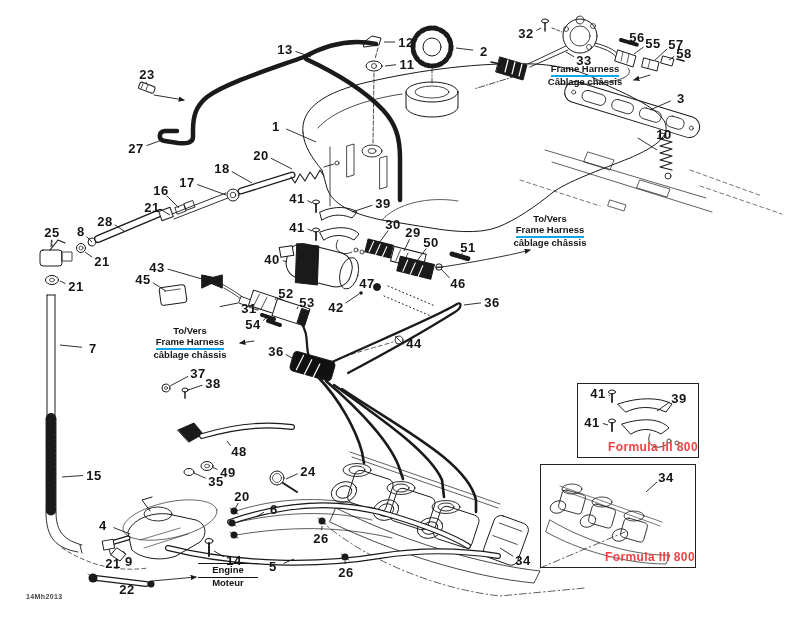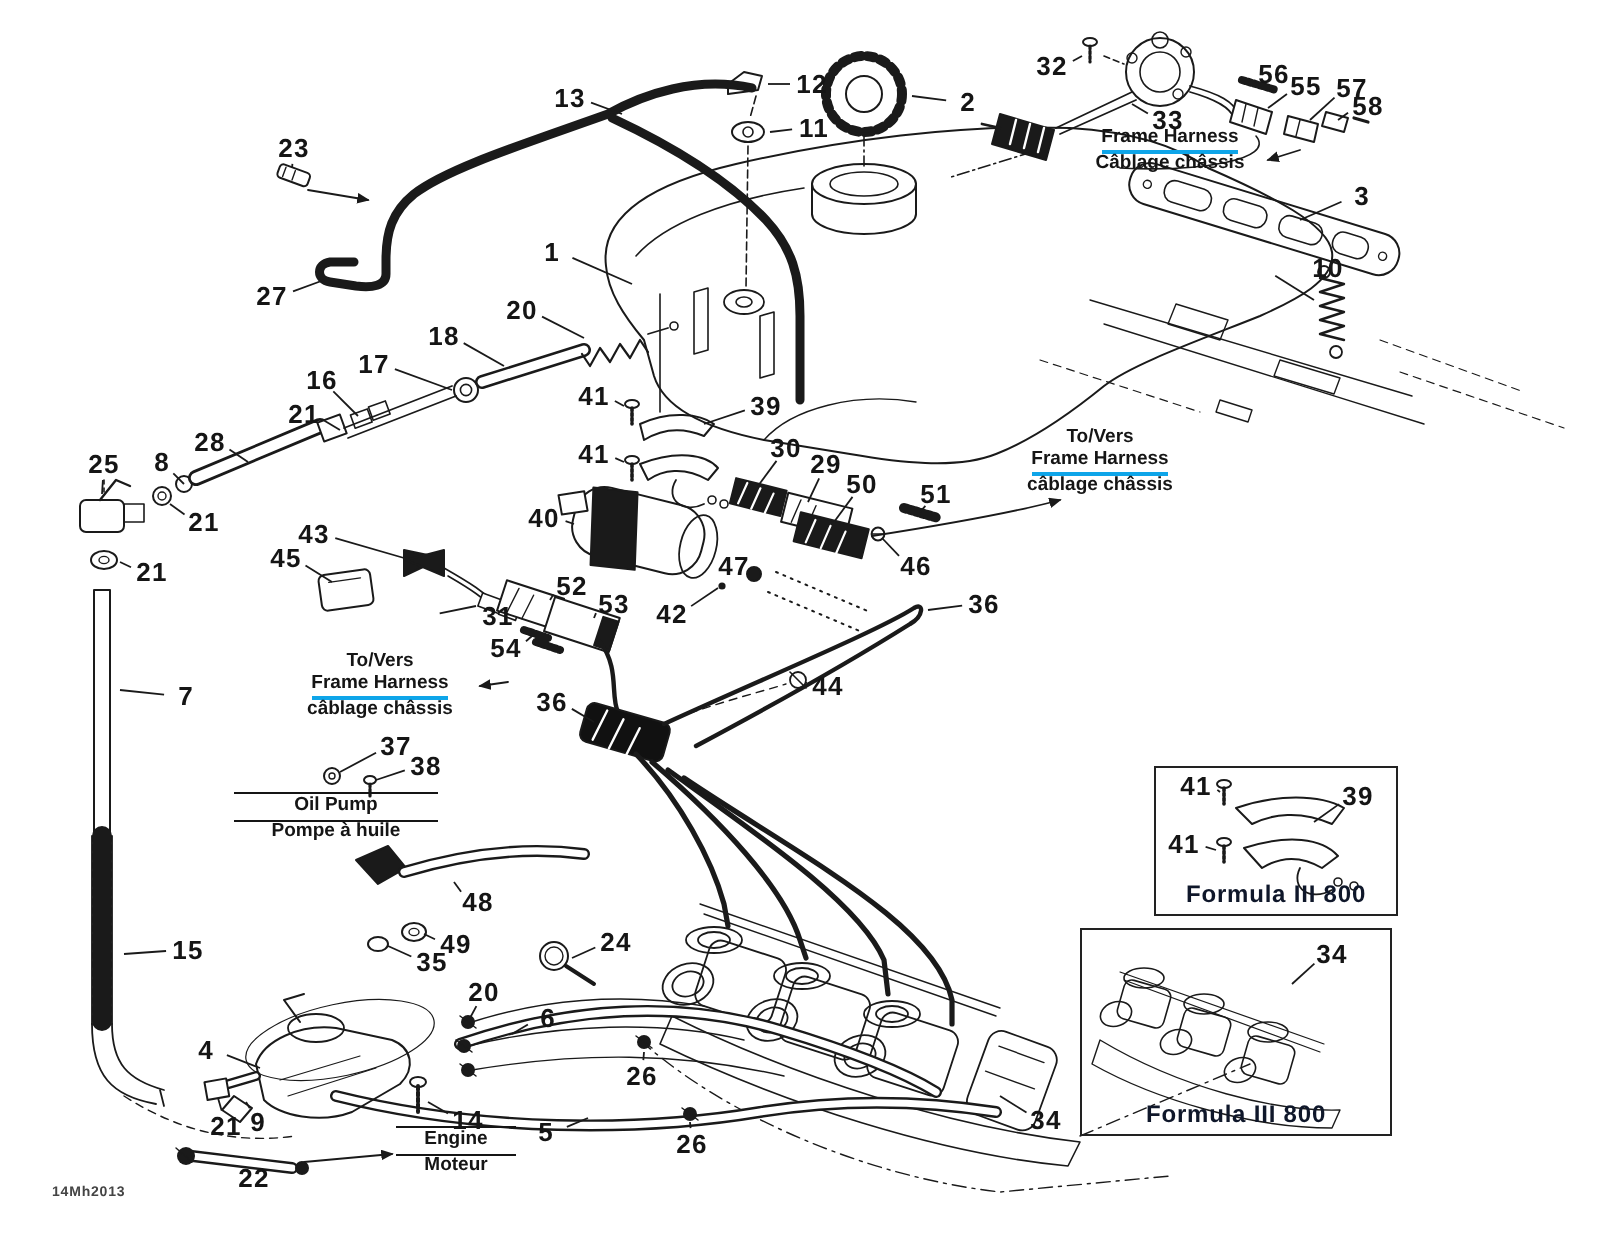--- a/index.html
+++ b/index.html
@@ -9,22 +9,22 @@
   #leaders{pointer-events:none;}
   .callout{position:absolute;transform:translate(-50%,-50%);
            font:600 13px "Liberation Sans",sans-serif;color:#151515;
            letter-spacing:.6px;white-space:nowrap;background:rgba(255,255,255,.0);}
   .textlabel{position:absolute;text-align:center;color:#151515;
              font:600 9.5px "Liberation Sans",sans-serif;line-height:1.15;}
   .textlabel .u{display:inline-block;border-bottom:2px solid #0ea5e9;padding-bottom:0px;}
   .fraction .en{display:block;border-top:1px solid #151515;border-bottom:1px solid #151515;
                 padding:1px 2px 1px 2px;}
   .inset{position:absolute;border:1.5px solid #222;background:transparent;}
-  .inset .caption{position:absolute;left:0;right:0;bottom:3px;text-align:center;
-                  font:bold 12px "Liberation Sans",sans-serif;color:#0f172a;letter-spacing:.4px;}
+  .inset .caption{position:absolute;left:0;right:0;bottom:3px;text-align:right;
+                  font:bold 12px "Liberation Sans",sans-serif;color:#ef4444;letter-spacing:.4px;}
   #doc-code{position:absolute;left:26px;top:593px;font:600 7px "Liberation Sans",sans-serif;
             color:#444;letter-spacing:.4px;}
 </style>
 </head>
 <body>
 
 <div id="stage">
 
   <svg id="artwork" width="800" height="618" viewBox="0 0 800 618" fill="none" stroke="#1a1a1a" stroke-width="1" stroke-linecap="round" stroke-linejoin="round">
     <defs>
@@ -414,24 +414,20 @@
     <span class="u">Frame Harness</span><br>
     <span>câblage châssis</span>
   </div>
 
   <div class="textlabel" style="left:498px;top:214px;width:104px;">
     <span>To/Vers</span><br>
     <span class="u">Frame Harness</span><br>
     <span>câblage châssis</span>
   </div>
 
-  <div class="textlabel fraction" style="left:117px;top:396px;width:102px;">
-    <span class="en">Oil Pump</span>
-    <span>Pompe à huile</span>
-  </div>
 
   <div class="textlabel fraction" style="left:198px;top:563px;width:60px;">
     <span class="en">Engine</span>
     <span>Moteur</span>
   </div>
 
   <div id="doc-code">14Mh2013</div>
 
   <div id="callout-layer">
       <div class="callout" style="left: 276px; top: 126px;">1</div>

